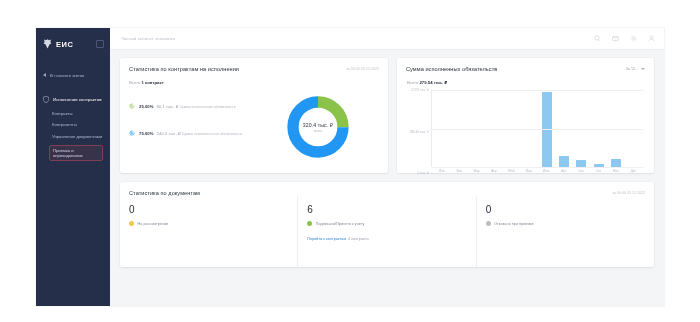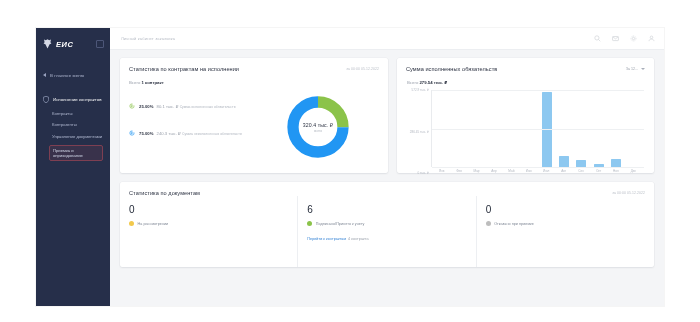--- a/index.html
+++ b/index.html
@@ -22,21 +22,21 @@
   }
   .brand{
     height:22px;display:flex;align-items:center;gap:4px;
     padding:0 6px 0 7px;margin-top:5px;
   }
   .brand-emblem{
     width:9px;height:10px;flex:0 0 9px;position:relative;
   }
   .brand-emblem svg{display:block;}
   .brand-text{
-    font-size:7.5px;font-weight:700;letter-spacing:.6px;color:#ffffff;font-style:italic;
+    font-size:7.5px;font-weight:700;letter-spacing:.6px;color:#ffffff;
   }
   .brand-collapse{
     margin-left:auto;width:6px;height:6px;border:1px solid #566083;
     border-radius:1px;opacity:.8;
   }
   .side-home{
     display:flex;align-items:center;gap:4px;
     padding:0 7px;height:12px;margin-top:14px;
   }
   .side-home .chev{

